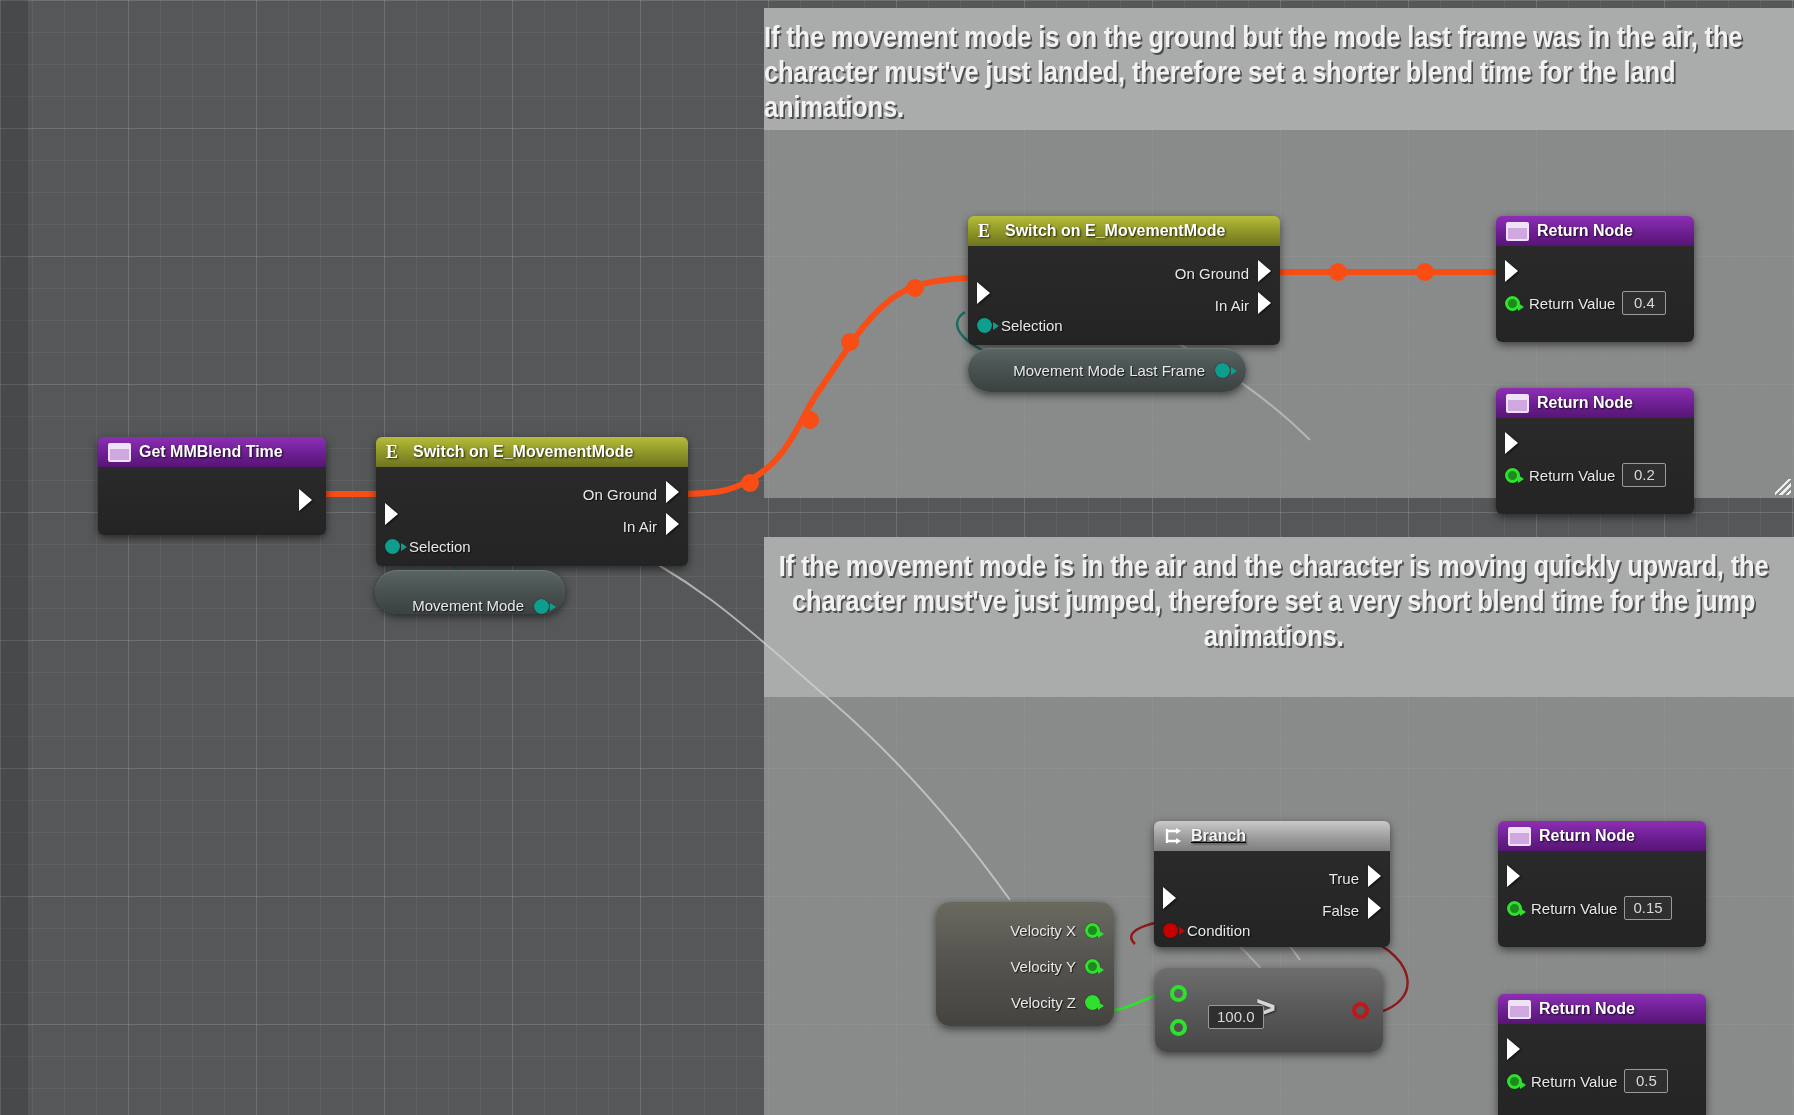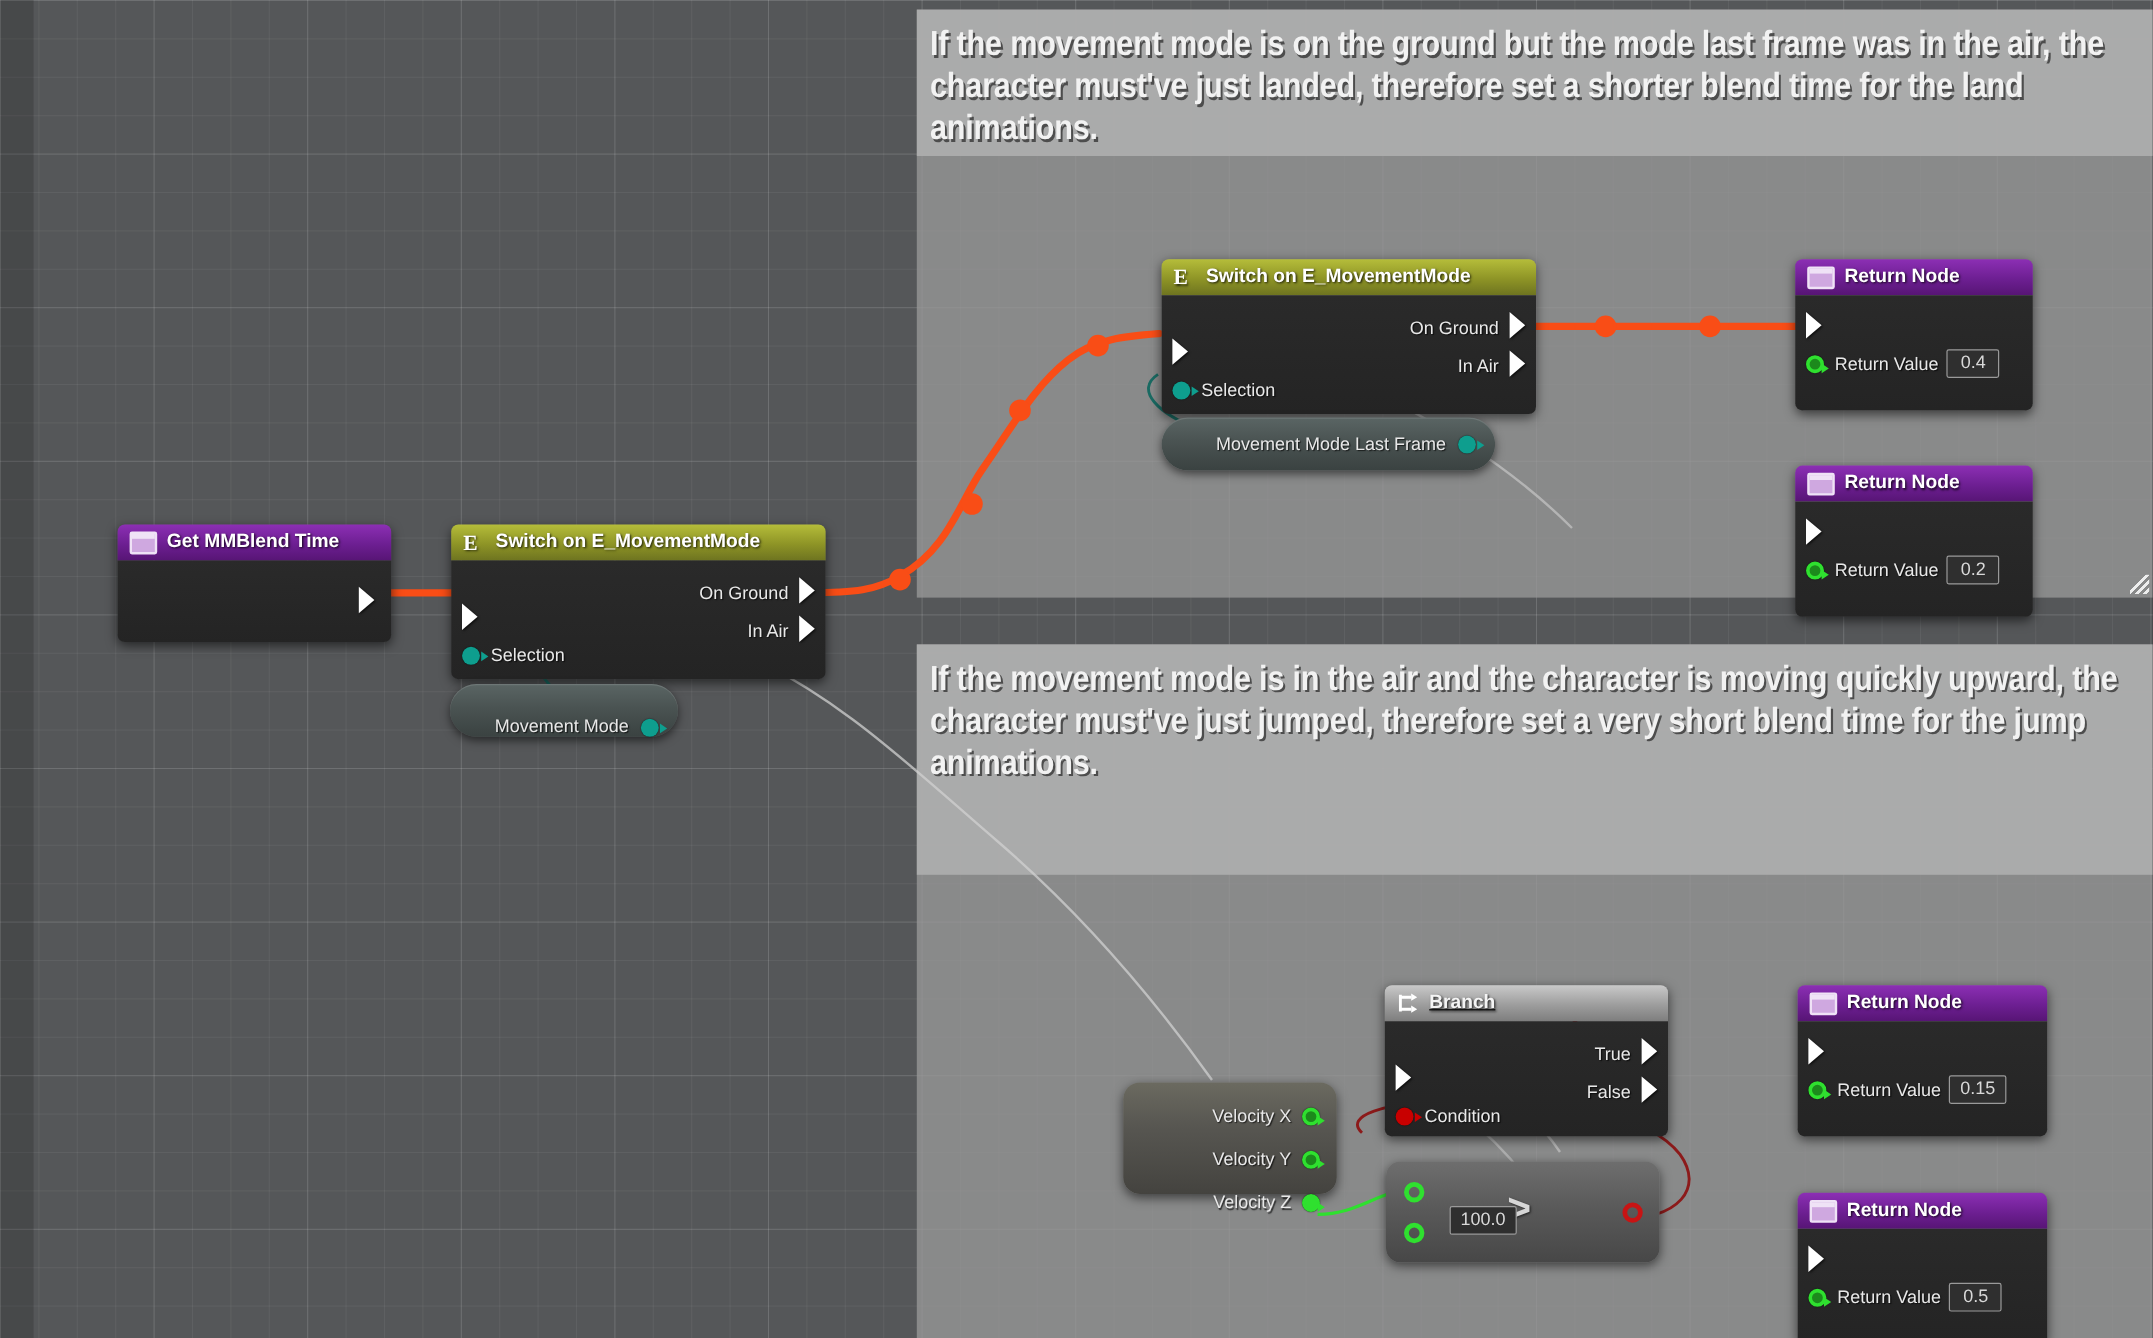--- a/index.html
+++ b/index.html
@@ -31,21 +31,21 @@
   }
 
   
   .comment {
     position: absolute;
     background: rgba(152,152,152,0.78);
     box-sizing: border-box;
   }
   .comment-header {
     background: rgba(176,176,176,0.85);
-    padding: 12px 14px 14px 11px;
+    padding: 12px 14px 14px 0;
     box-sizing: border-box;
   }
   .comment-title {
     color: #f2f2f2;
     font-family: "Liberation Sans", sans-serif;
     font-weight: bold;
     font-size: 29px;
     line-height: 35px;
     letter-spacing: -0.2px;
     transform: scaleX(0.88);
@@ -268,21 +268,21 @@
   <div class="graph-shade"></div>
 
   <div class="comment" style="left:764px; top:8px; width:1030px; height:490px;">
     <div class="comment-header" style="height:122px;">
       <div class="comment-title">If the movement mode is on the ground but the mode last frame was in the air, the character must've just landed, therefore set a shorter blend time for the land animations.</div>
     </div>
     <div class="resize-grip"></div>
   </div>
 
   <div class="comment" style="left:764px; top:537px; width:1030px; height:578px;">
-    <div class="comment-header" style="height:192px;">
+    <div class="comment-header" style="height:160px;text-align:center;">
       <div class="comment-title">If the movement mode is in the air and the character is moving quickly upward, the character must've just jumped, therefore set a very short blend time for the jump animations.</div>
     </div>
   </div>
 
   <svg id="wires">
 
     <path d="M 610,540 C 700,580 760,640 830,700 C 900,760 960,830 1010,900" stroke="#d0d0d0" stroke-width="2" fill="none" opacity="0.75"></path>
     <path d="M 1125,318 C 1190,345 1260,390 1310,440" stroke="#d0d0d0" stroke-width="2" fill="none" opacity="0.6"></path>
     <path d="M 1210,880 C 1250,905 1280,930 1300,960" stroke="#d0d0d0" stroke-width="2" fill="none" opacity="0.6"></path>
     <path d="M 1215,925 C 1260,960 1290,1000 1310,1050" stroke="#d0d0d0" stroke-width="2" fill="none" opacity="0.5"></path>
@@ -450,21 +450,21 @@
           <span class="pin-label">Condition</span>
         </span>
         <span class="pin-right">
           <span class="pin-label">False</span>
           <span class="exec-pin"></span>
         </span>
       </div>
     </div>
   </div>
 
-  <div class="velocity-node" style="left:936px; top:902px; width:178px; height:93px;">
+  <div class="velocity-node" style="left:936px; top:902px; width:178px; height:124px;">
     <div class="pin-row">
       <span class="pin-label">Velocity X</span>
       <span class="data-pin green" style="margin-left:9px;"></span>
     </div>
     <div class="pin-row">
       <span class="pin-label">Velocity Y</span>
       <span class="data-pin green" style="margin-left:9px;"></span>
     </div>
     <div class="pin-row">
       <span class="pin-label">Velocity Z</span>

